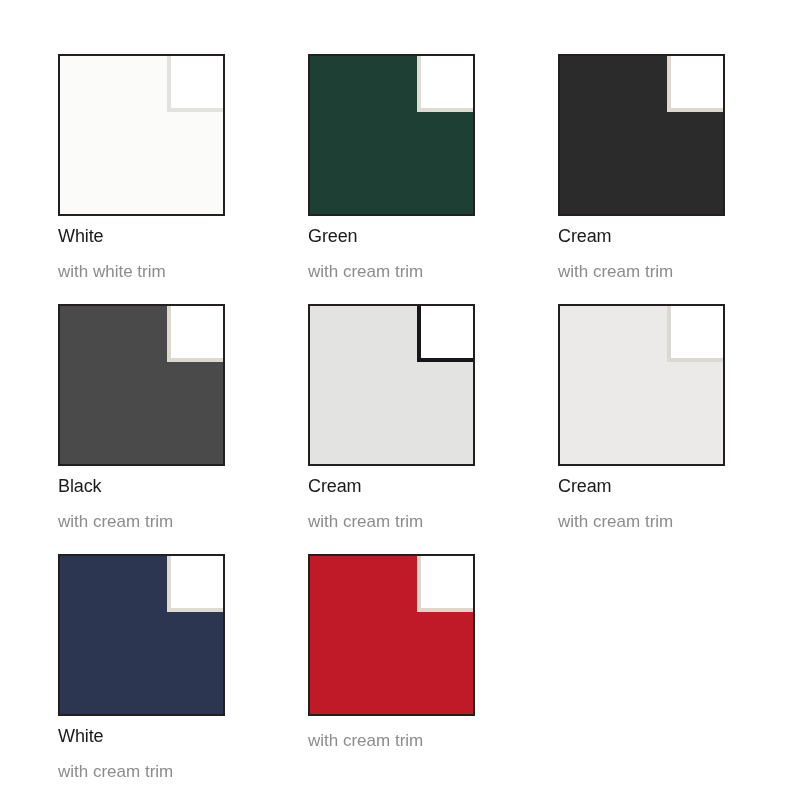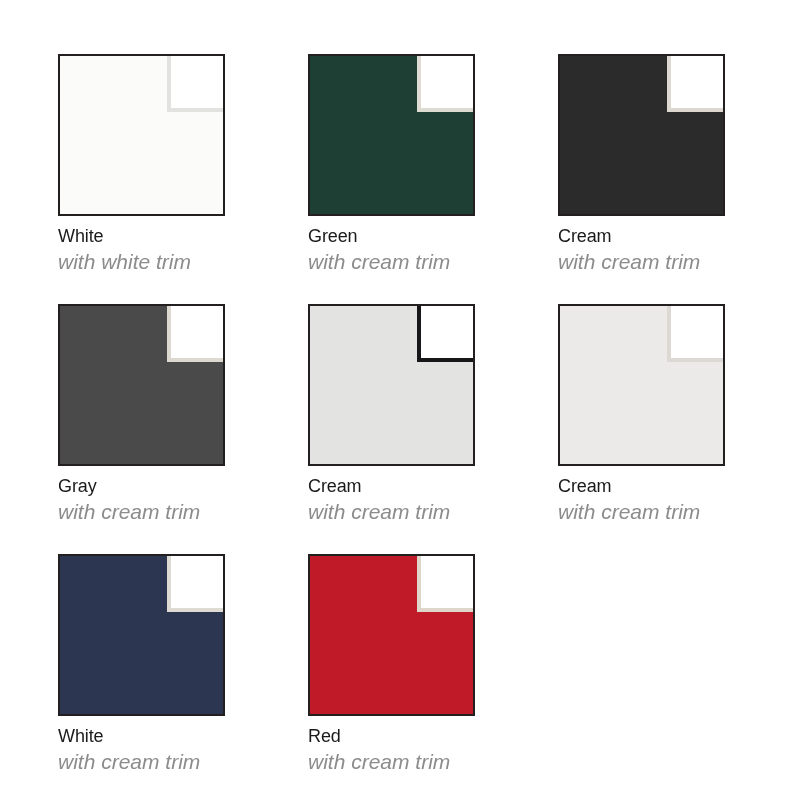--- a/index.html
+++ b/index.html
@@ -75,26 +75,25 @@
 
   .swatch-name {
     font-size: 18px;
     font-weight: normal;
     color: #1a1a1a;
     line-height: 1.15;
     letter-spacing: -0.1px;
   }
 
   .swatch-trim-label {
-    font-size: 21px;
+    font-size: 17px;
     font-weight: normal;
     color: #8c8c8c;
     line-height: 1.25;
-    margin-top: 2px;
-    font-style: italic;
+    margin-top: 14px;
   }
 </style>
 </head>
 <body>
 
 <div id="swatch-grid" style="background: rgb(255, 255, 255);">
     <div class="swatch-cell">
       <div class="swatch-tile" style="background: rgb(251, 251, 250); border-color: rgb(35, 31, 32);">
         <div class="corner-trim" style="border-left-color: rgb(226, 226, 224); border-bottom-color: rgb(226, 226, 224);">
           <div class="corner-notch" style="background: rgb(255, 255, 255);"></div>
@@ -127,21 +126,21 @@
         <div class="swatch-trim-label">with cream trim</div>
       </div>
     </div>
     <div class="swatch-cell">
       <div class="swatch-tile" style="background: rgb(74, 74, 74); border-color: rgb(35, 31, 32);">
         <div class="corner-trim" style="border-left-color: rgb(221, 217, 208); border-bottom-color: rgb(221, 217, 208);">
           <div class="corner-notch" style="background: rgb(255, 255, 255);"></div>
         </div>
       </div>
       <div class="swatch-caption">
-        <div class="swatch-name">Gray</div>
+        <div class="swatch-name">Black</div>
         <div class="swatch-trim-label">with cream trim</div>
       </div>
     </div>
     <div class="swatch-cell">
       <div class="swatch-tile" style="background: rgb(227, 227, 225); border-color: rgb(35, 31, 32);">
         <div class="corner-trim" style="border-left-color: rgb(23, 23, 26); border-bottom-color: rgb(23, 23, 26);">
           <div class="corner-notch" style="background: rgb(255, 255, 255);"></div>
         </div>
       </div>
       <div class="swatch-caption">
@@ -171,17 +170,16 @@
         <div class="swatch-trim-label">with cream trim</div>
       </div>
     </div>
     <div class="swatch-cell">
       <div class="swatch-tile" style="background: rgb(192, 25, 40); border-color: rgb(35, 31, 32);">
         <div class="corner-trim" style="border-left-color: rgb(221, 214, 201); border-bottom-color: rgb(221, 214, 201);">
           <div class="corner-notch" style="background: rgb(255, 255, 255);"></div>
         </div>
       </div>
       <div class="swatch-caption">
-        <div class="swatch-name">Red</div>
         <div class="swatch-trim-label">with cream trim</div>
       </div>
     </div>
   </div>
 
 </body></html>

